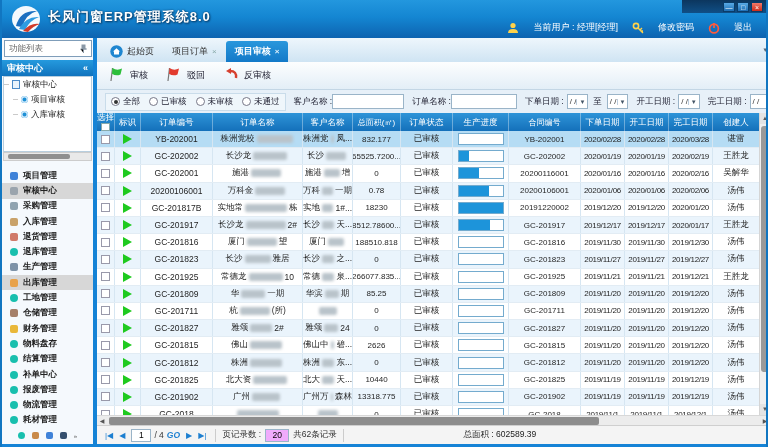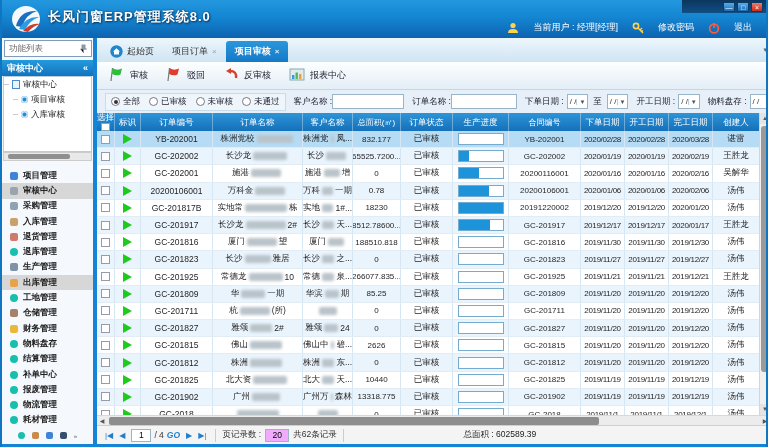--- a/index.html
+++ b/index.html
@@ -287,29 +287,20 @@
             </svg></span>
           <span>驳回</span>
         </div>
         <div class="tbtn">
           <span><svg viewBox="0 0 17 15">
               <path d="M3 4 L8 1 L8 7 Z" fill="#d6402f"></path>
               <path d="M7 4 Q14 4 13 11" stroke="#d6402f" stroke-width="2.4" fill="none"></path>
             </svg></span>
           <span>反审核</span>
         </div>
-        <div class="tbtn">
-          <span><svg viewBox="0 0 17 15">
-              <rect x="1" y="2" width="14" height="11" fill="#dfeaf2" stroke="#8aa"></rect>
-              <rect x="3" y="8" width="2.4" height="4" fill="#2e9be0"></rect>
-              <rect x="6.5" y="5.5" width="2.4" height="6.5" fill="#53b94a"></rect>
-              <rect x="10" y="7" width="2.4" height="5" fill="#e2a33a"></rect>
-            </svg></span>
-          <span>报表中心</span>
-        </div>
       </div>
 
     <div class="filterbar">
       <div class="radiogrp">
           <span class="radio">
             <span class="rdot on"></span>
             <span>全部</span>
           </span>
           <span class="radio">
             <span class="rdot"></span>
@@ -336,21 +327,21 @@
       <span class="flabel" style="margin-left:5px">至</span>
       <div class="fdate" style="margin-left:5px">
           <span>/  /</span>
           <span class="dd">▼</span>
         </div>
       <span class="flabel">开工日期 :</span>
       <div class="fdate" style="margin-left:3px">
           <span>/  /</span>
           <span class="dd">▼</span>
         </div>
-      <span class="flabel">物料盘存 :</span>
+      <span class="flabel">完工日期 :</span>
       <div class="fdate" style="margin-left:3px;width:58px">
           <span>/  /</span>
         </div>
     </div>
 
     <div class="thead">
         <div class="hc c0">
           <span>选择</span>
           <span class="hcb"></span>
         </div>

